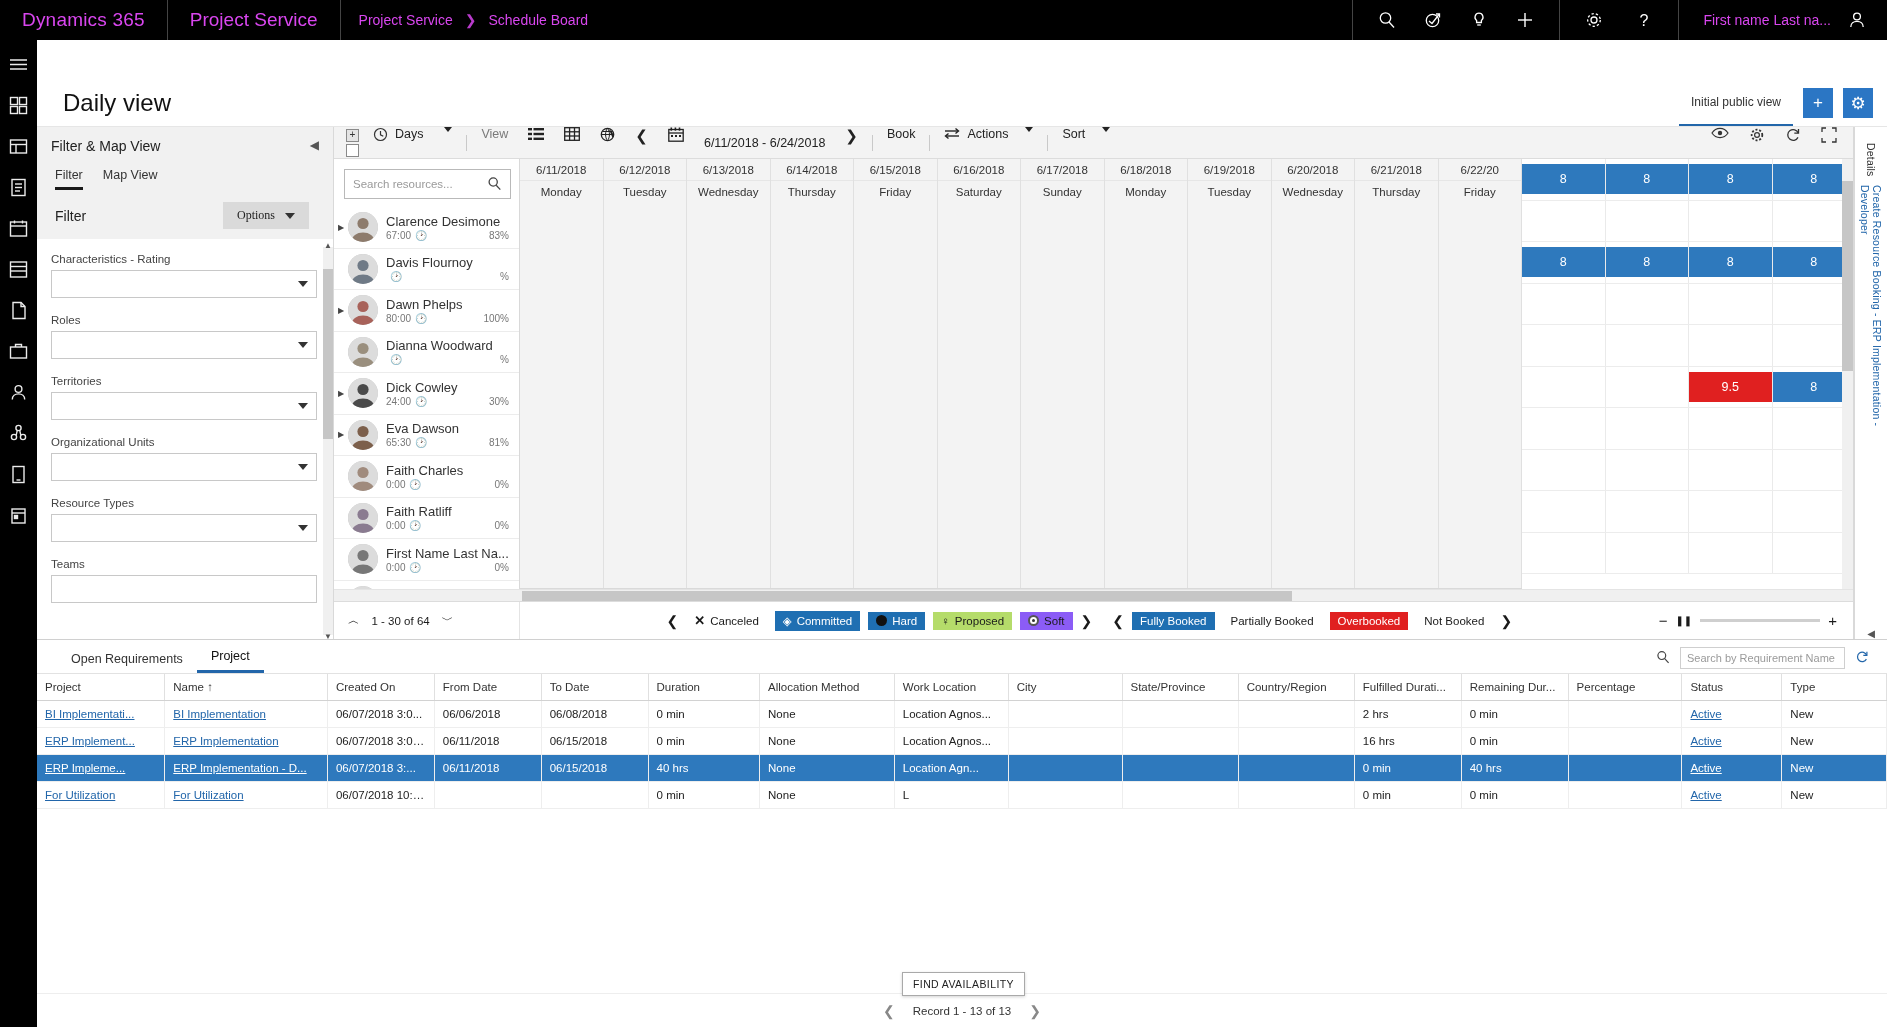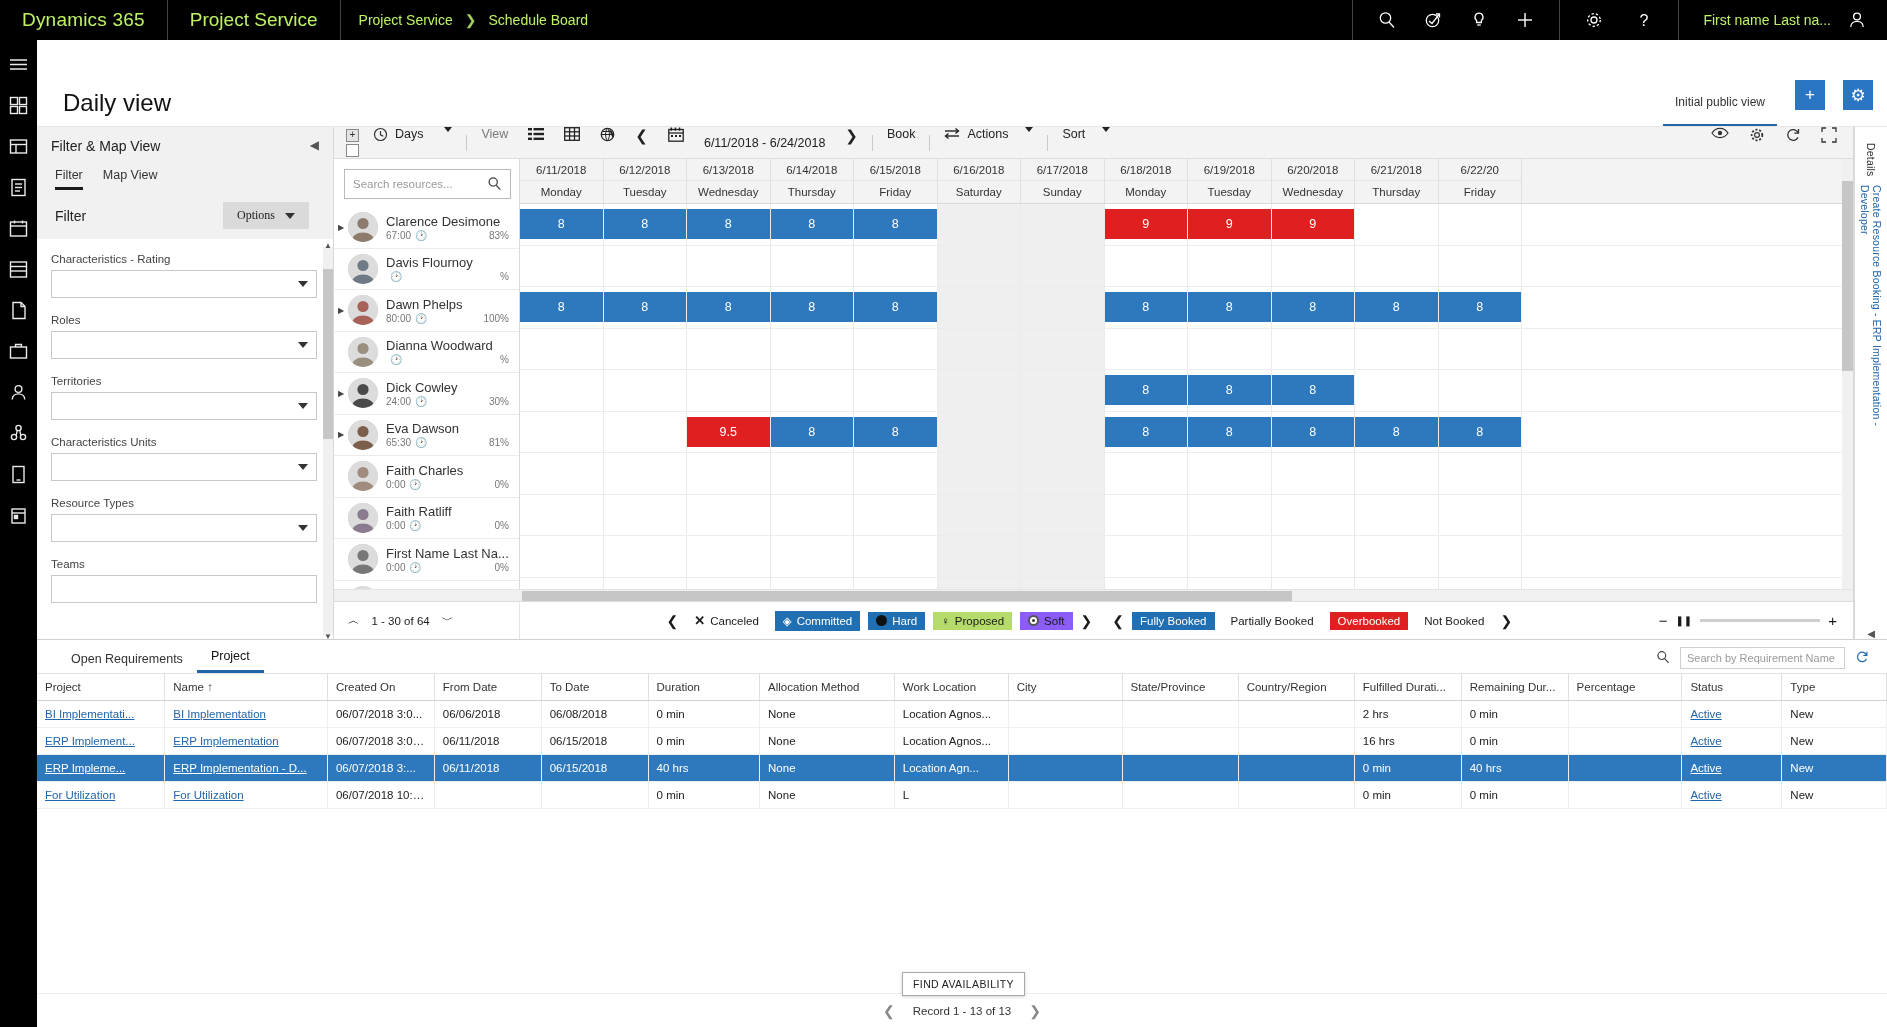--- a/index.html
+++ b/index.html
@@ -4,21 +4,21 @@
 <style>
   * { box-sizing: border-box; margin: 0; padding: 0; }
   html, body {
     width: 1887px; height: 1027px;
     font-family: "Liberation Sans", sans-serif;
     font-size: 13px; color: #1a1a1a;
     background: #fff; overflow: hidden;
   }
   
   .topnav {
-    height: 40px; background: #000; color: #bef264;
+    height: 40px; background: #000; color: #d946ef;
     display: flex; align-items: stretch; font-size: 15px;
   }
   .tn-brand {
     display: flex; align-items: center; padding: 0 22px;
     font-size: 19px; font-weight: 300; letter-spacing: .2px;
     border-right: 1px solid #444;
   }
   .tn-app {
     display: flex; align-items: center; padding: 0 22px;
     font-size: 19px; font-weight: 300;
@@ -59,21 +59,21 @@
   .maincol { flex: 1; display: flex; flex-direction: column; min-width: 0; background: #fff; }
   .pagehead {
     height: 47px; display: flex; align-items: center;
     padding: 0 0 0 26px; border-bottom: 1px solid #e6e6e6;
     position: relative;
     margin-top: 40px;
   }
   .pagetitle { font-size: 24px; font-weight: 300; color: #111; }
   .viewtabs {
     position: absolute; right: 14px; bottom: 0; top: 0;
-    display: flex; align-items: flex-start; gap: 8px;
+    display: flex; align-items: center; gap: 0;
   }
   .viewtab {
     font-size: 12px; color: #333; padding: 0 12px;
     height: 100%; display: flex; align-items: center;
     border-bottom: 2px solid #2266aa;
   }
   .viewbtn {
     width: 30px; height: 30px; background: #2b76c4; color: #fff;
     display: flex; align-items: center; justify-content: center;
     font-size: 17px; margin-left: 10px;
@@ -152,21 +152,21 @@
   .res-list { flex: 1; overflow: hidden; }
   .res-row { height: 41.5px; display: flex; align-items: center; border-bottom: 1px solid #ececec; padding-left: 4px; }
   .res-row .tri { width: 10px; font-size: 8px; color: #444; }
   .avatar { width: 30px; height: 30px; border-radius: 50%; flex: none; background: #c9c9c9; overflow:hidden; }
   .avatar svg { display:block; }
   .res-meta { padding-left: 8px; min-width: 0; flex:1; }
   .res-name { font-size: 13px; color: #333; white-space: nowrap; overflow: hidden; text-overflow: ellipsis; font-weight:300; }
   .res-stats { display: flex; align-items: center; gap: 4px; font-size: 10px; color: #777; margin-top: 1px; }
   .res-stats .pct { margin-left: auto; padding-right: 10px; }
 
-  .grid-col { flex: 1; min-width: 0; display: flex; flex-direction: column; overflow: hidden; position: relative; }
+  .grid-col { flex: 1; min-width: 0; display: flex; flex-direction: row; overflow: hidden; position: relative; }
   .dayhdr { display: flex; border-bottom: 1px solid #d9d9d9; background: #f3f3f3; }
   .dayhdr .cell { flex: none; width: 83.5px; text-align: center; border-right: 1px solid #e0e0e0; padding: 5px 0; }
   .dayhdr .d1 { font-size: 11.5px; color: #333; }
   .dayhdr .d2 { font-size: 11.5px; color: #333; padding-top: 5px; border-top: 1px solid #e6e6e6; margin-top: 4px; }
   .gridrows { flex: 1; overflow: hidden; }
   .gridrow { height: 41.5px; display: flex; border-bottom: 1px solid #ececec; }
   .gcell { width: 83.5px; flex: none; border-right: 1px solid #eaeaea; display:flex; align-items:center; justify-content:center; }
   .gcell.we { background: #efefef; }
   .chip {
     width: 100%; height: 30px; display: flex; align-items: center; justify-content: center;
@@ -449,21 +449,21 @@
                 <span class="caret"></span>
               </div>
           </div>
           <div class="field">
             <label>Territories</label>
             <div class="sel">
                 <span class="caret"></span>
               </div>
           </div>
           <div class="field">
-            <label>Characteristics Units</label>
+            <label>Organizational Units</label>
             <div class="sel">
                 <span class="caret"></span>
               </div>
           </div>
           <div class="field">
             <label>Resource Types</label>
             <div class="sel">
                 <span class="caret"></span>
               </div>
           </div>

